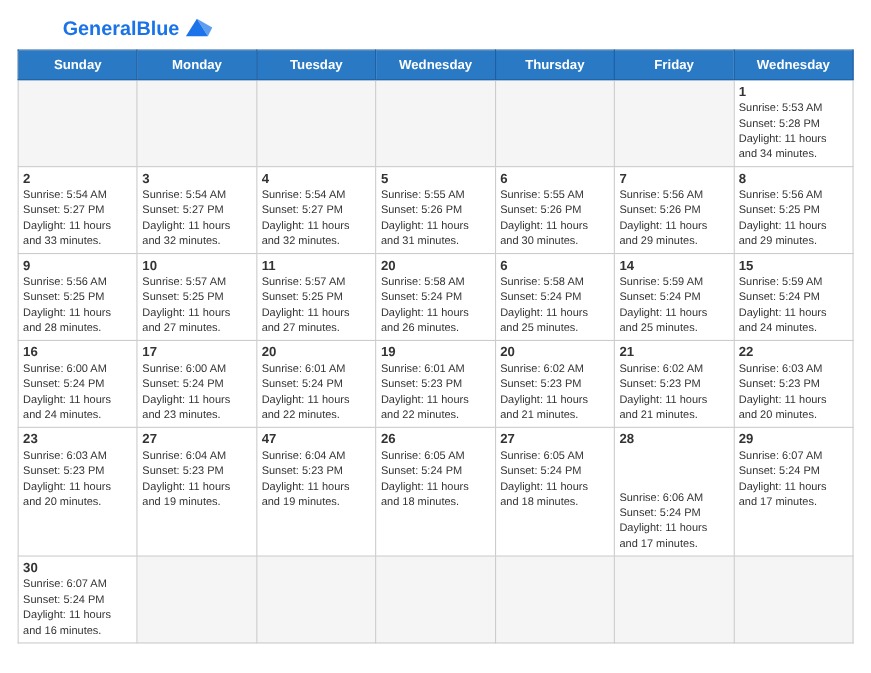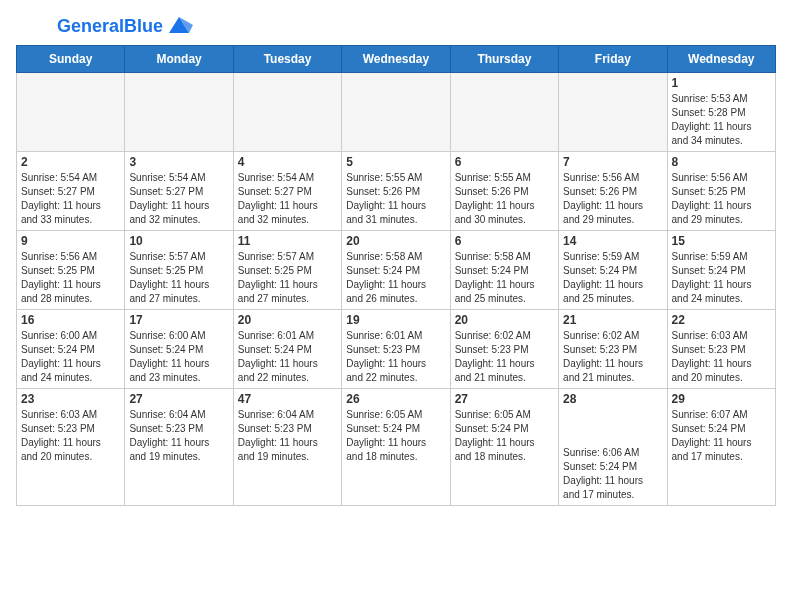--- a/index.html
+++ b/index.html
@@ -322,14 +322,29 @@
 and 17 minutes.</div>
         </td>
         <td>
           <div class="day-number">29</div>
           <div class="day-info" style="white-space: pre-line;">Sunrise: 6:07 AM
 Sunset: 5:24 PM
 Daylight: 11 hours
 and 17 minutes.</div>
         </td>
       </tr>
+      <tr class="week-row">
+        <td>
+          <div class="day-number">30</div>
+          <div class="day-info" style="white-space: pre-line;">Sunrise: 6:07 AM
+Sunset: 5:24 PM
+Daylight: 11 hours
+and 16 minutes.</div>
+        </td>
+        <td class="empty"></td>
+        <td class="empty"></td>
+        <td class="empty"></td>
+        <td class="empty"></td>
+        <td class="empty"></td>
+        <td class="empty"></td>
+      </tr>
     </tbody>
 </table>
 
 </body></html>

